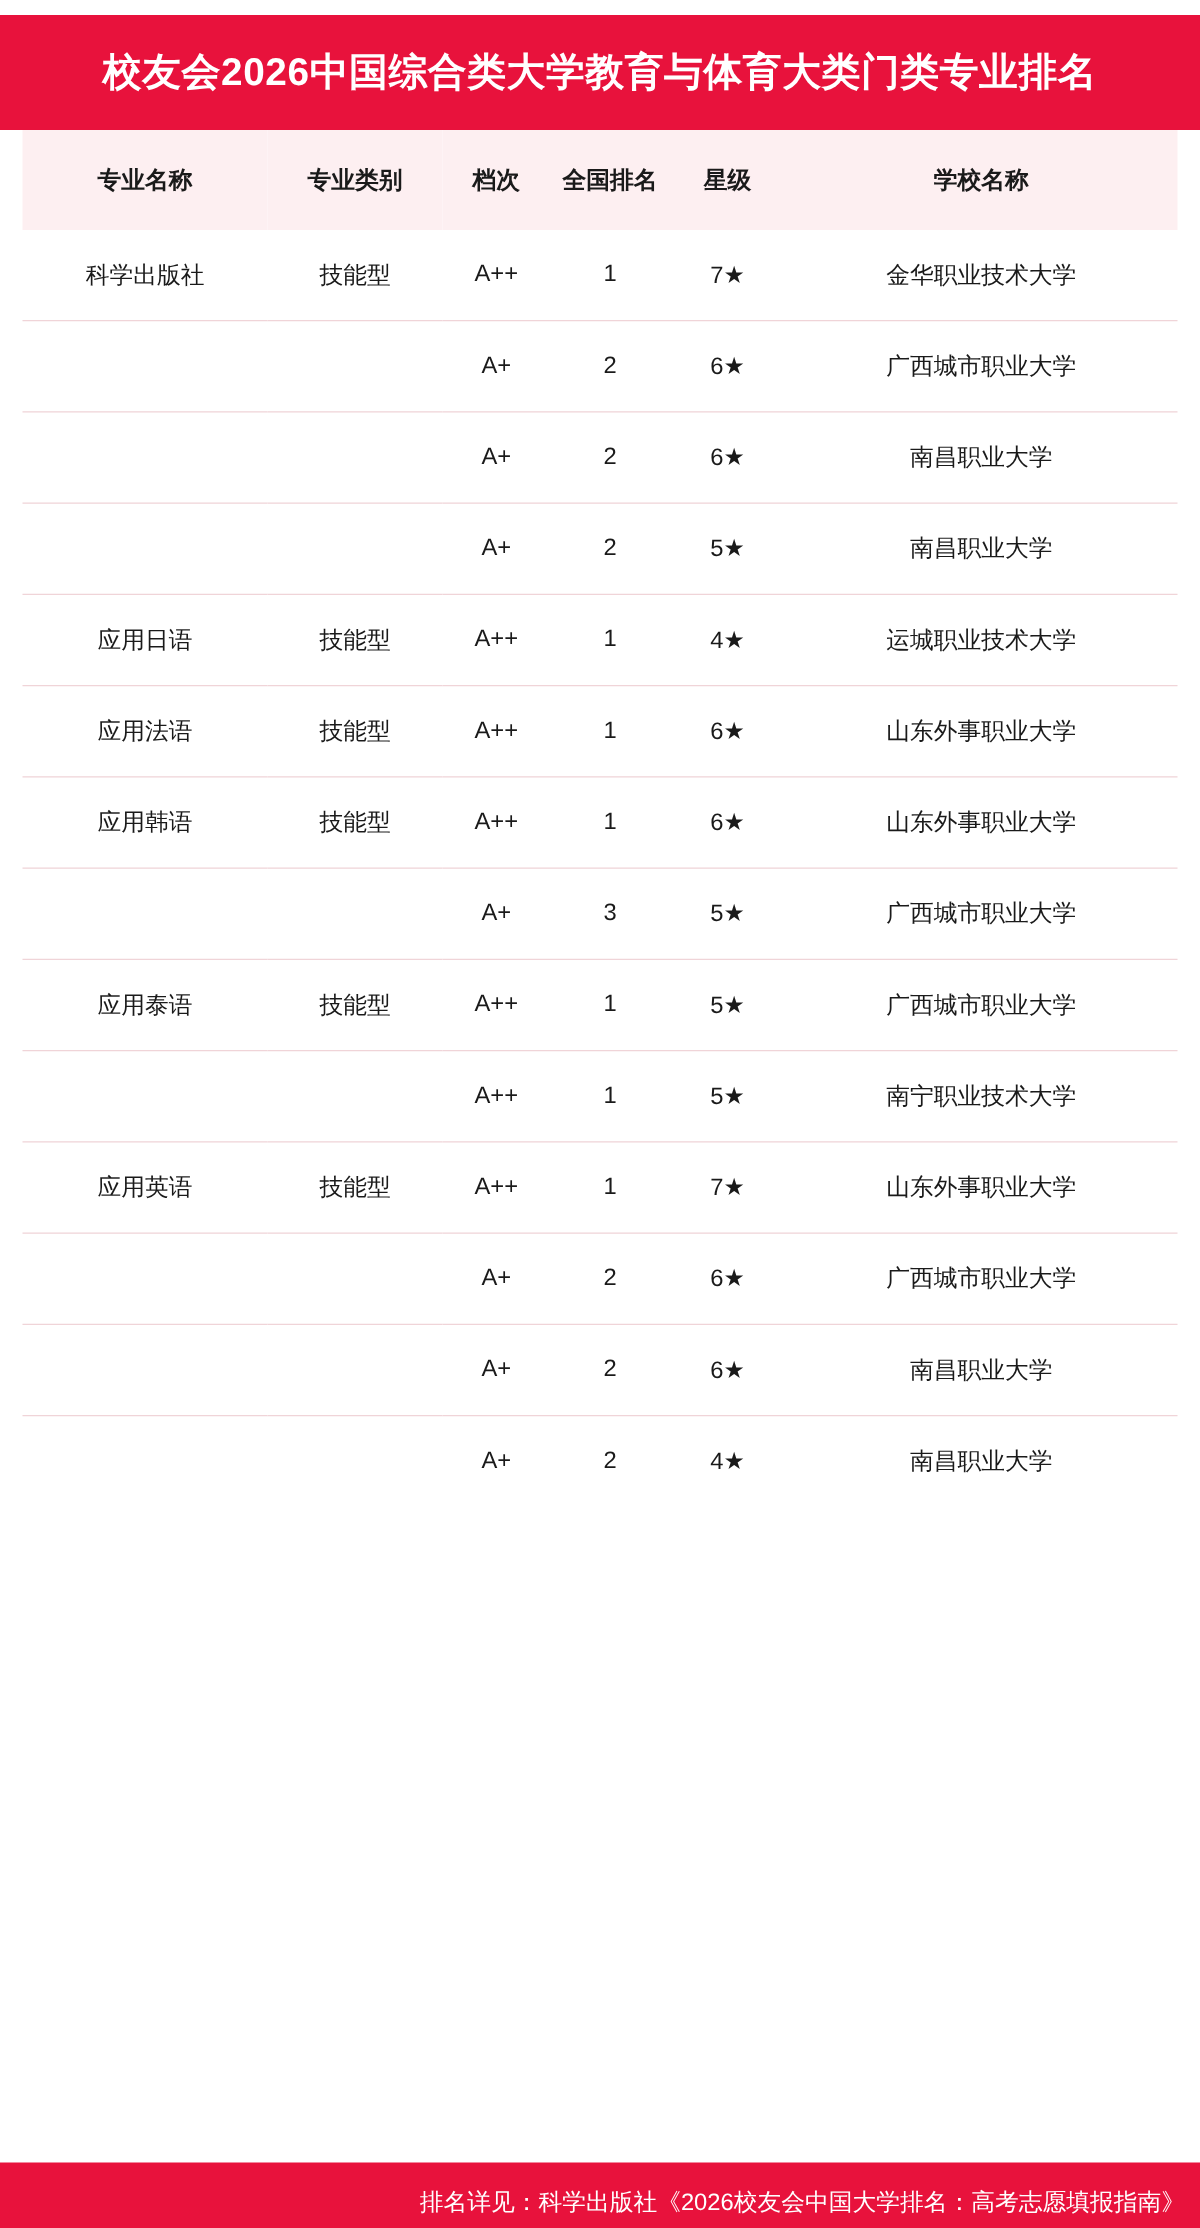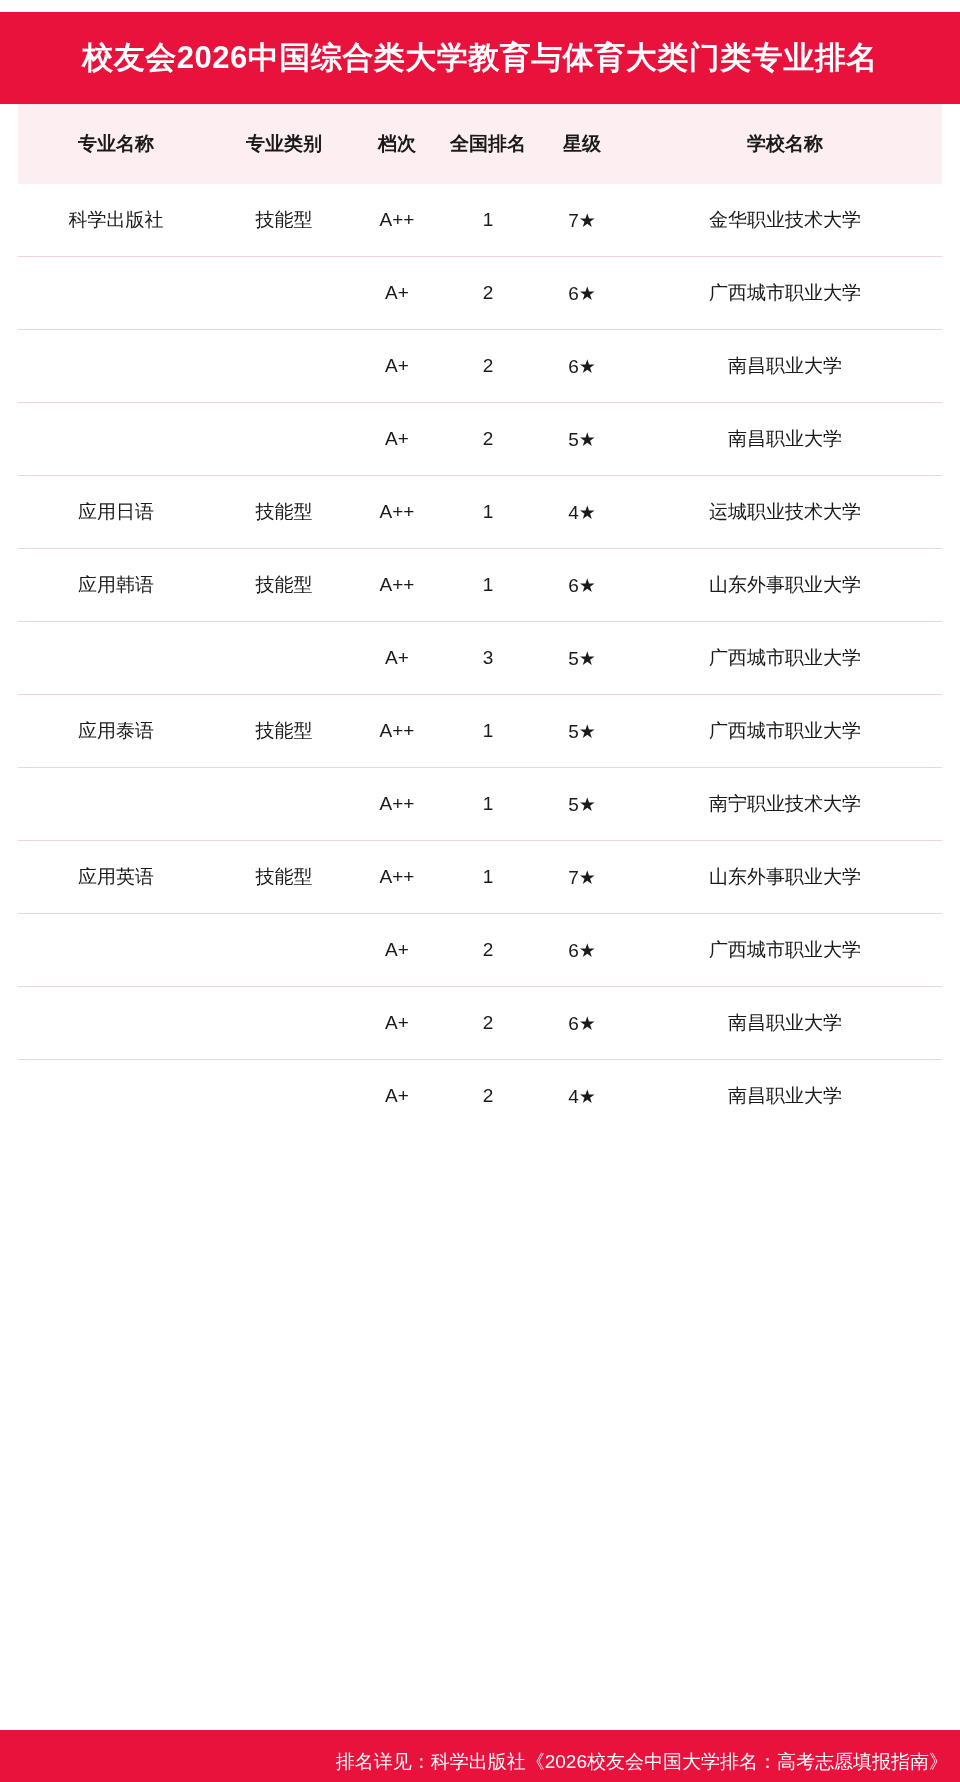--- a/index.html
+++ b/index.html
@@ -156,20 +156,28 @@
           </tr>
           <tr>
             <td>应用日语</td>
             <td>技能型</td>
             <td>A++</td>
             <td>1</td>
             <td>4★</td>
             <td>运城职业技术大学</td>
           </tr>
           <tr>
+            <td>应用法语</td>
+            <td>技能型</td>
+            <td>A++</td>
+            <td>1</td>
+            <td>6★</td>
+            <td>山东外事职业大学</td>
+          </tr>
+          <tr>
             <td>应用韩语</td>
             <td>技能型</td>
             <td>A++</td>
             <td>1</td>
             <td>6★</td>
             <td>山东外事职业大学</td>
           </tr>
           <tr>
             <td></td>
             <td></td>

